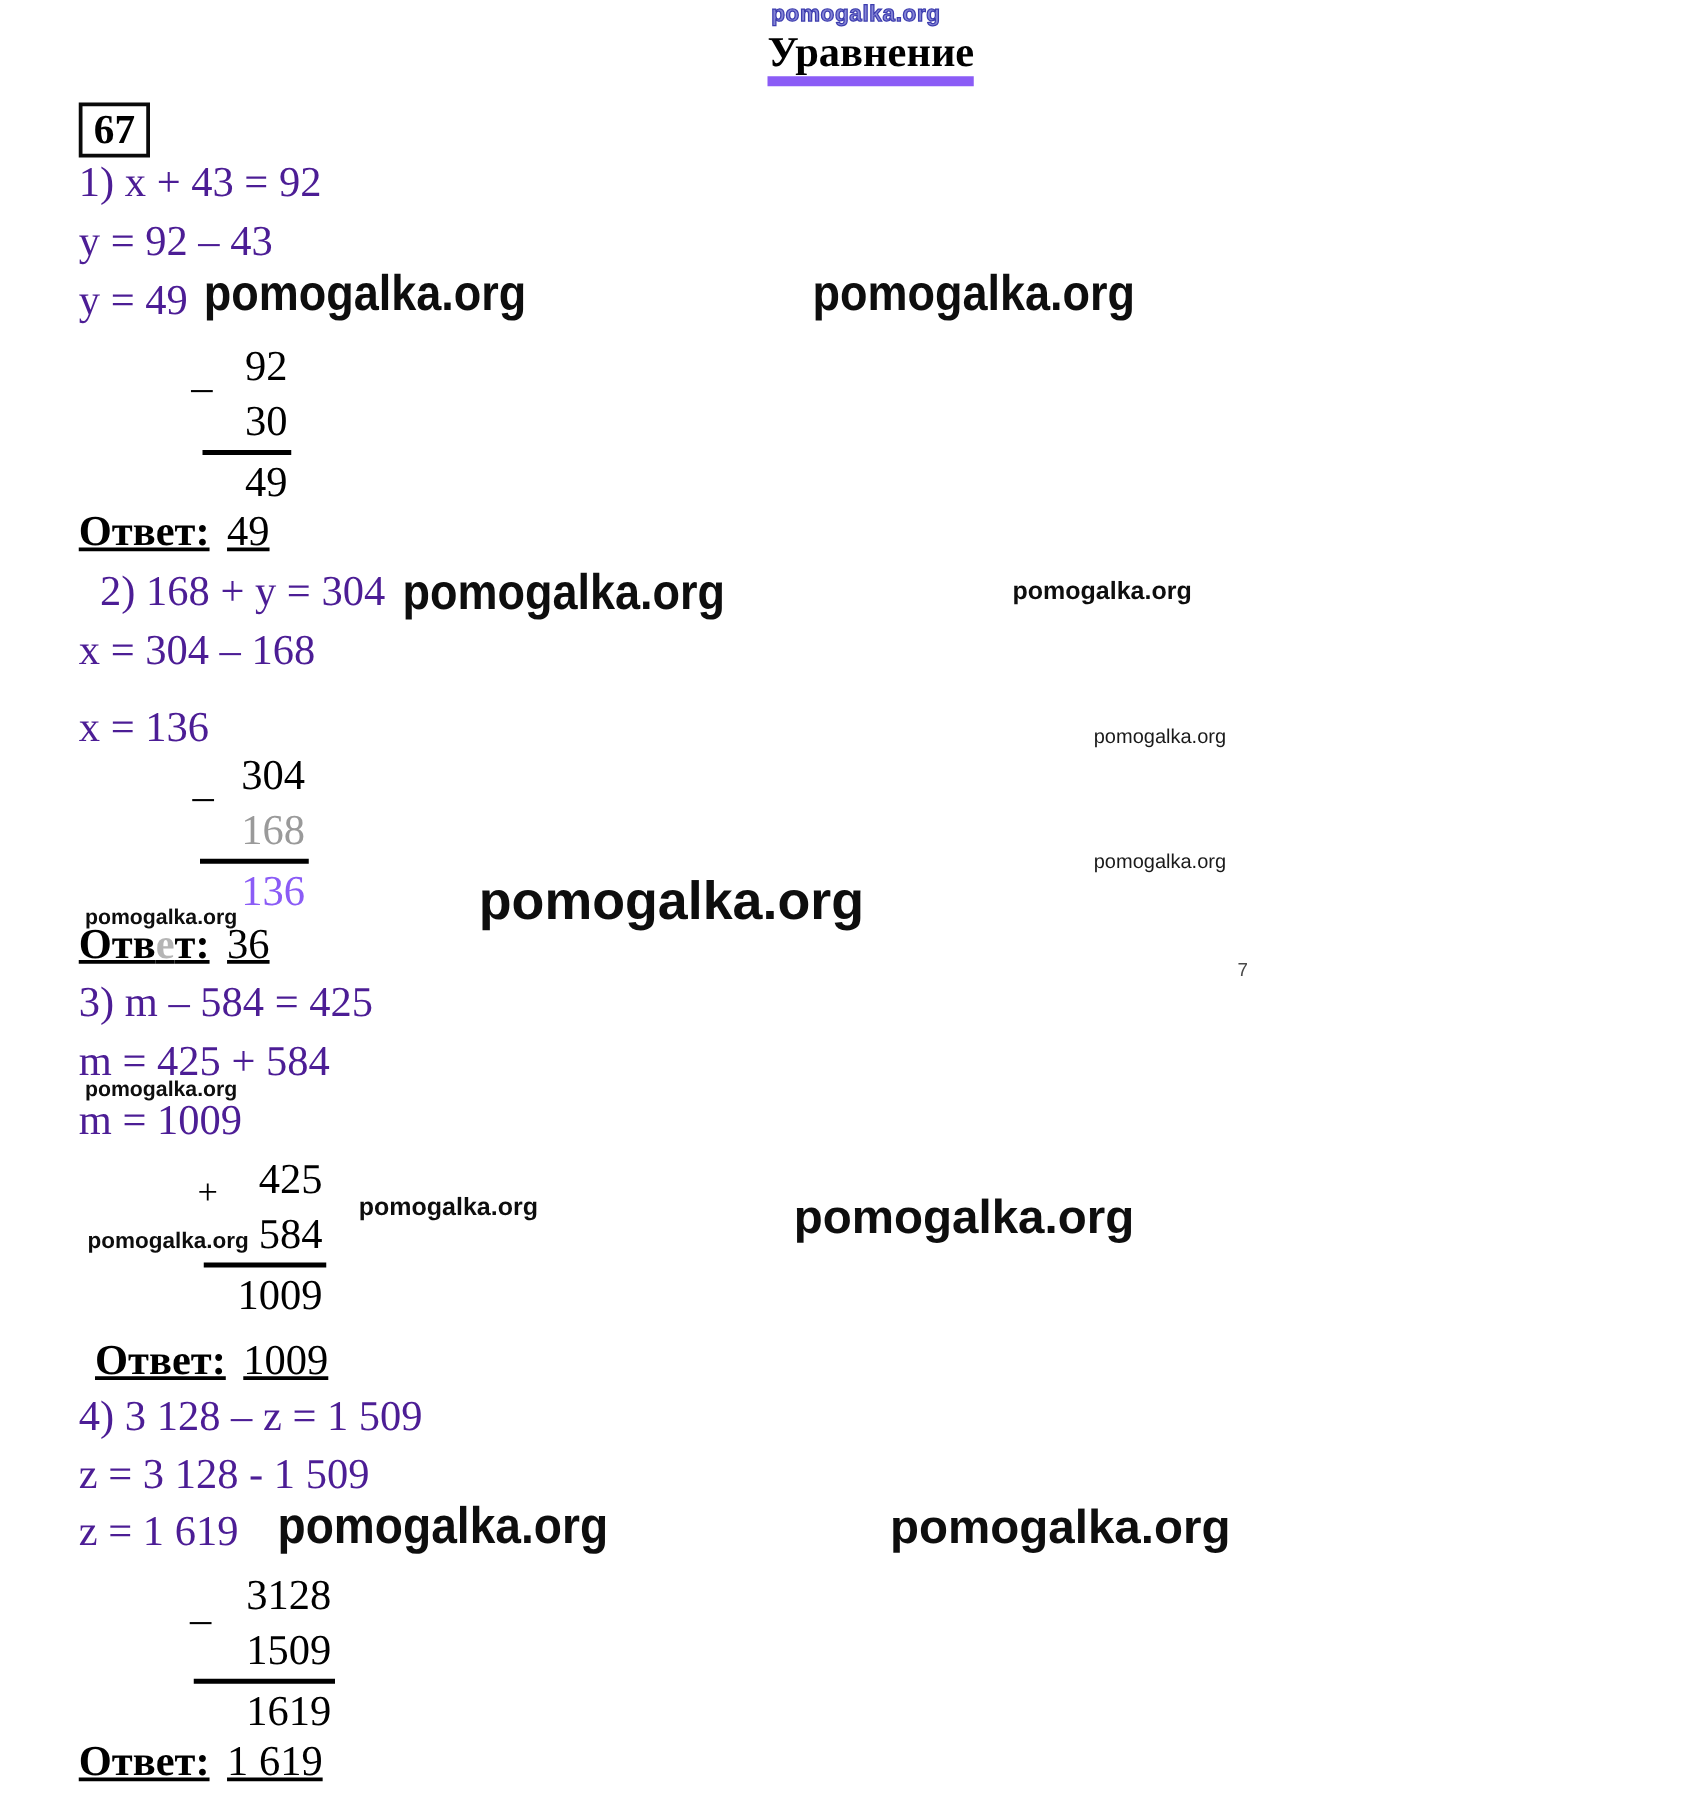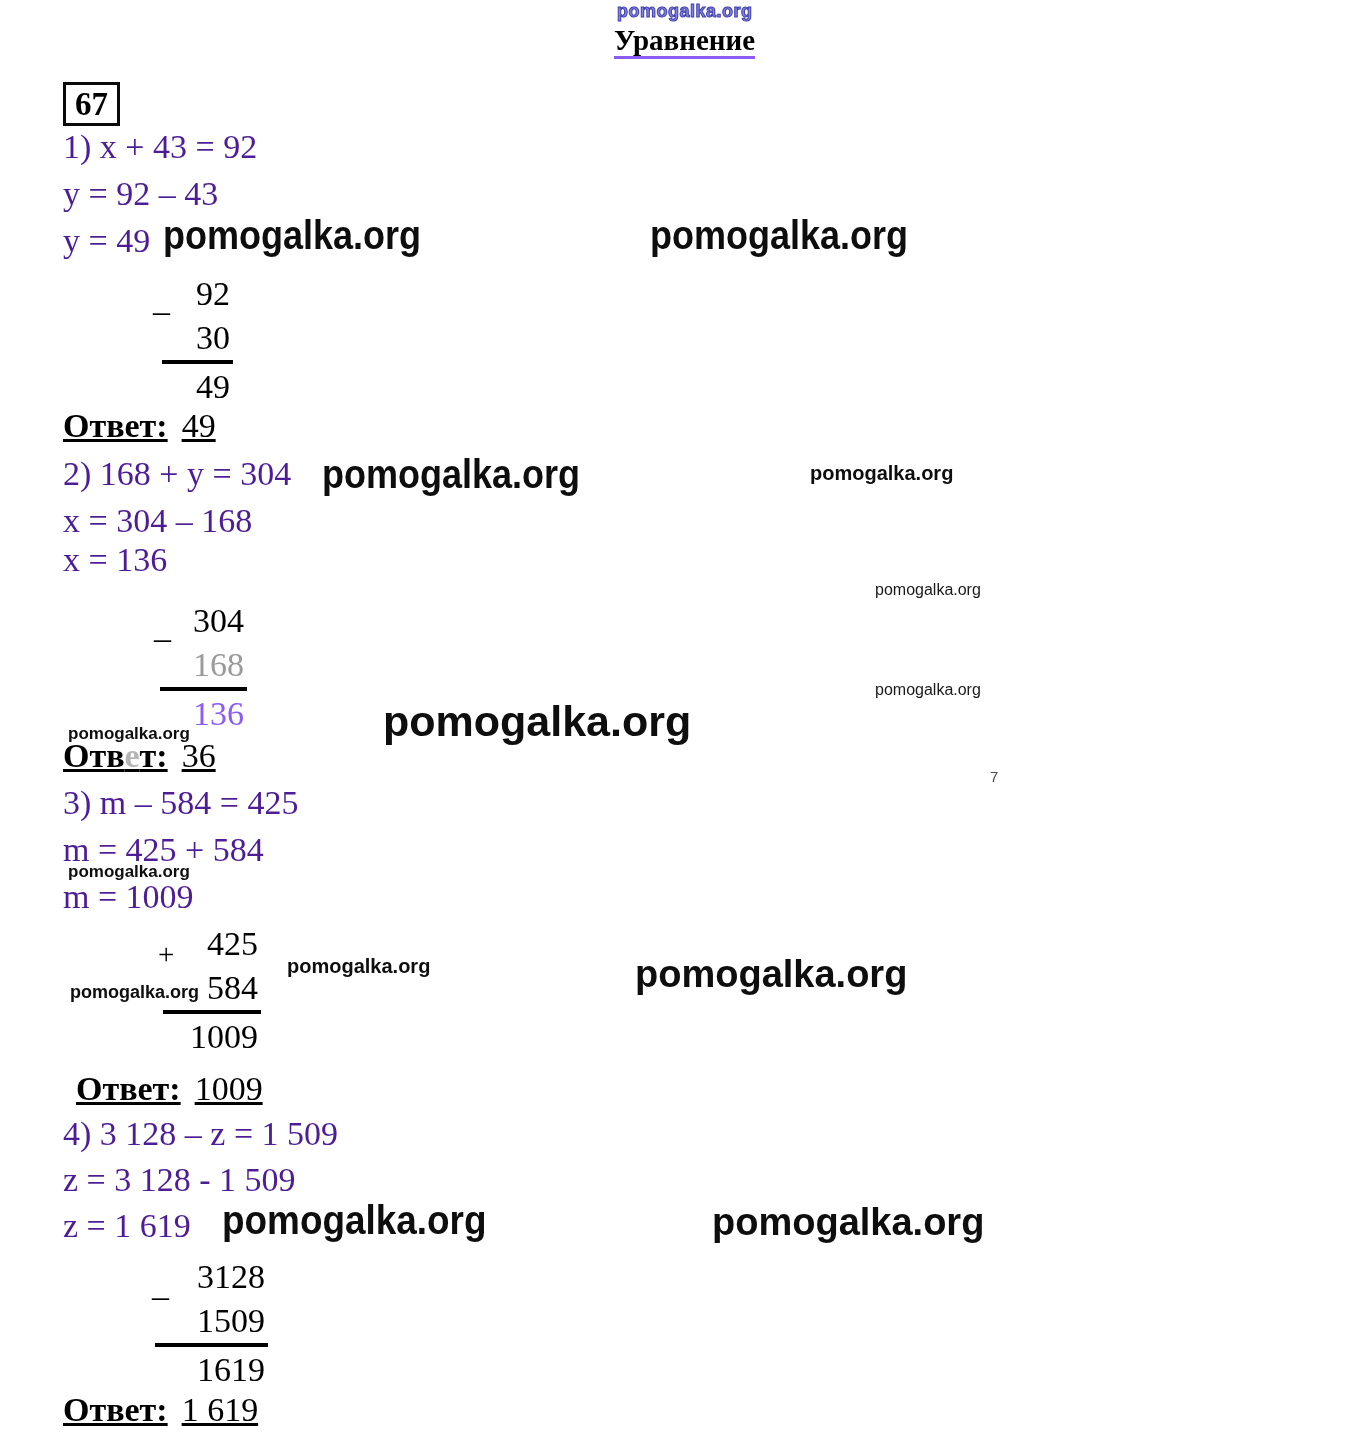--- a/index.html
+++ b/index.html
@@ -7,22 +7,22 @@
     width:1352px;height:1448px;position:relative;background:#ffffff;
     font-family:"Liberation Serif", serif;color:#000;
     overflow:hidden;
   }
   .abs{position:absolute;}
   .eq{font-size:34px;line-height:1.15;white-space:pre;color:#4c1d95;}
   .ans{font-size:34px;text-decoration:underline;}
   .ansb{font-weight:bold;}
   .ansnum{margin-left:14px;}
   .title{
-    font-size:29px;font-weight:bold;
-    border-bottom:3px solid #8b5cf6;padding-bottom:1px;line-height:1.0;
+    font-size:34px;font-weight:bold;
+    border-bottom:8px solid #8b5cf6;padding-bottom:1px;line-height:1.0;
     display:inline-block;
   }
   .numbox{
     border:3px solid #0a0a0a;display:inline-block;
     font-size:33px;font-weight:bold;line-height:38px;padding:0 9px;
   }
   .wm{
     font-family:"Liberation Sans", sans-serif;font-weight:bold;
     color:#0e0e0e;white-space:nowrap;line-height:1.1;
   }
@@ -66,26 +66,26 @@
   <span class="op" style="left:-9px;top:22px;">–</span>
   <div class="row">92</div>
   <div class="row row2">30</div>
   <div class="row res">49</div>
 </div>
 
 <div class="abs ans" style="left:63px;top:407px;">
   <span class="ansb">Ответ:</span><span class="ansnum">49</span>
 </div>
 
-<div class="abs eq" style="left:63px;top:454px;">2) 168 + y = 304</div>
+<div class="abs eq" style="left:80px;top:454px;">2) 168 + y = 304</div>
 <div class="abs wm cond" style="left:322px;top:452px;font-size:40px;">pomogalka.org</div>
 <div class="abs wm" style="left:810px;top:462px;font-size:20px;">pomogalka.org</div>
 
 <div class="abs eq" style="left:63px;top:501px;">x = 304 – 168</div>
-<div class="abs eq" style="left:63px;top:540px;">x = 136</div>
+<div class="abs eq" style="left:63px;top:563px;">x = 136</div>
 
 <div class="abs wm wm-reg" style="left:875px;top:581px;font-size:16px;">pomogalka.org</div>
 
 <div class="abs colop" style="left:160px;top:599px;width:87px;">
   <span class="op" style="left:-6px;top:22px;">–</span>
   <div class="row">304</div>
   <div class="row row2 g-light">168</div>
   <div class="row res g-mid">136</div>
 </div>
 

